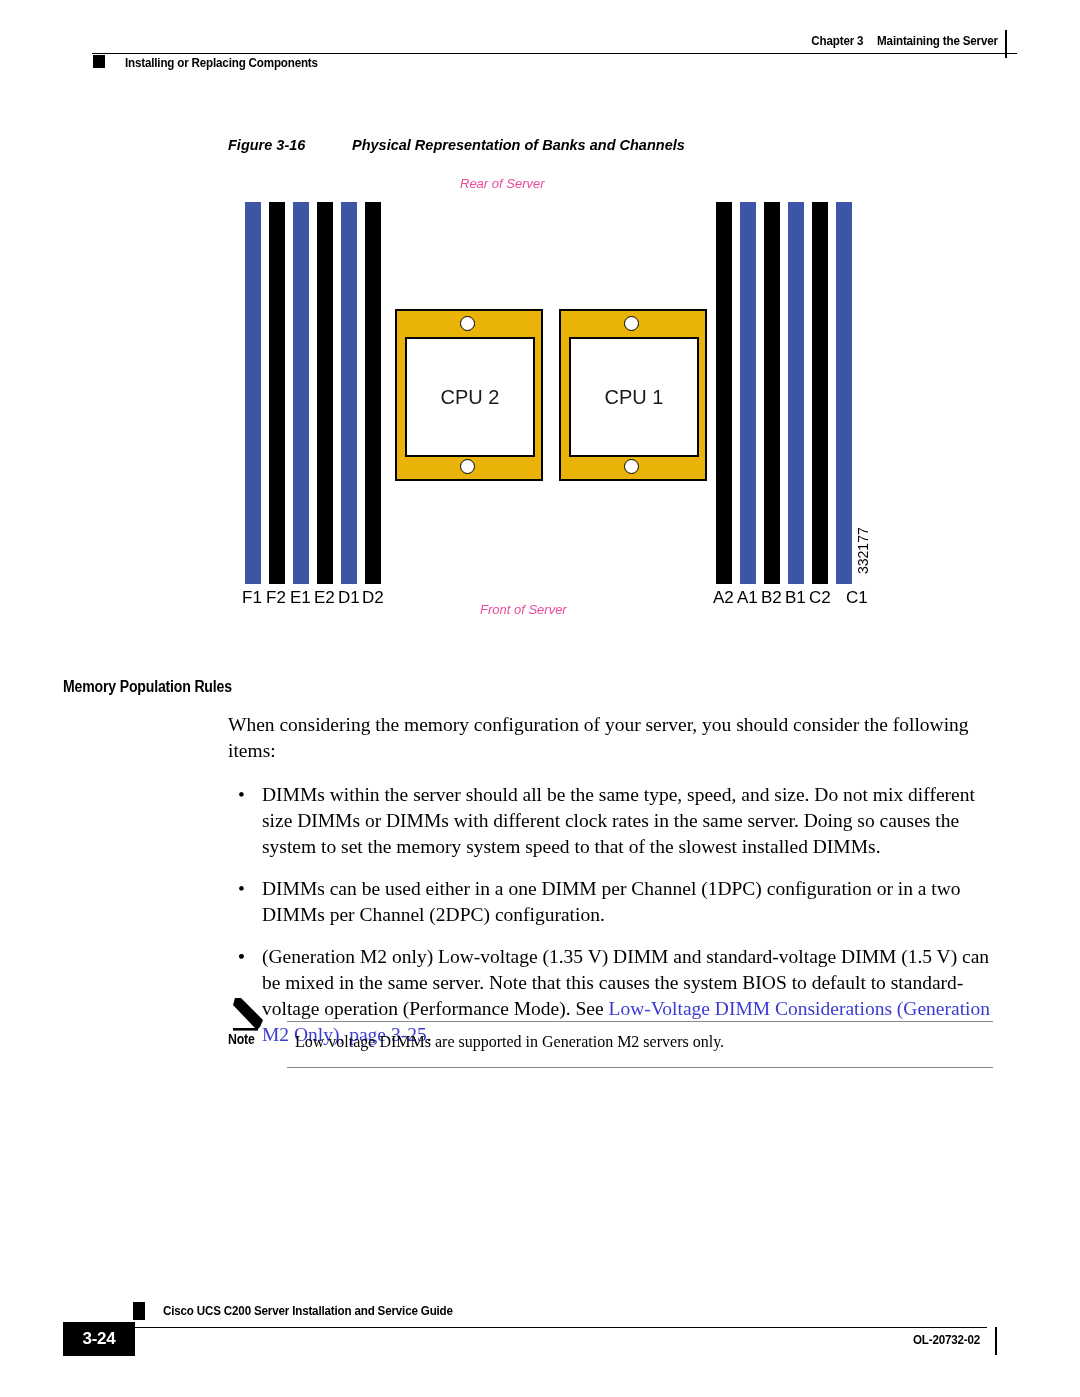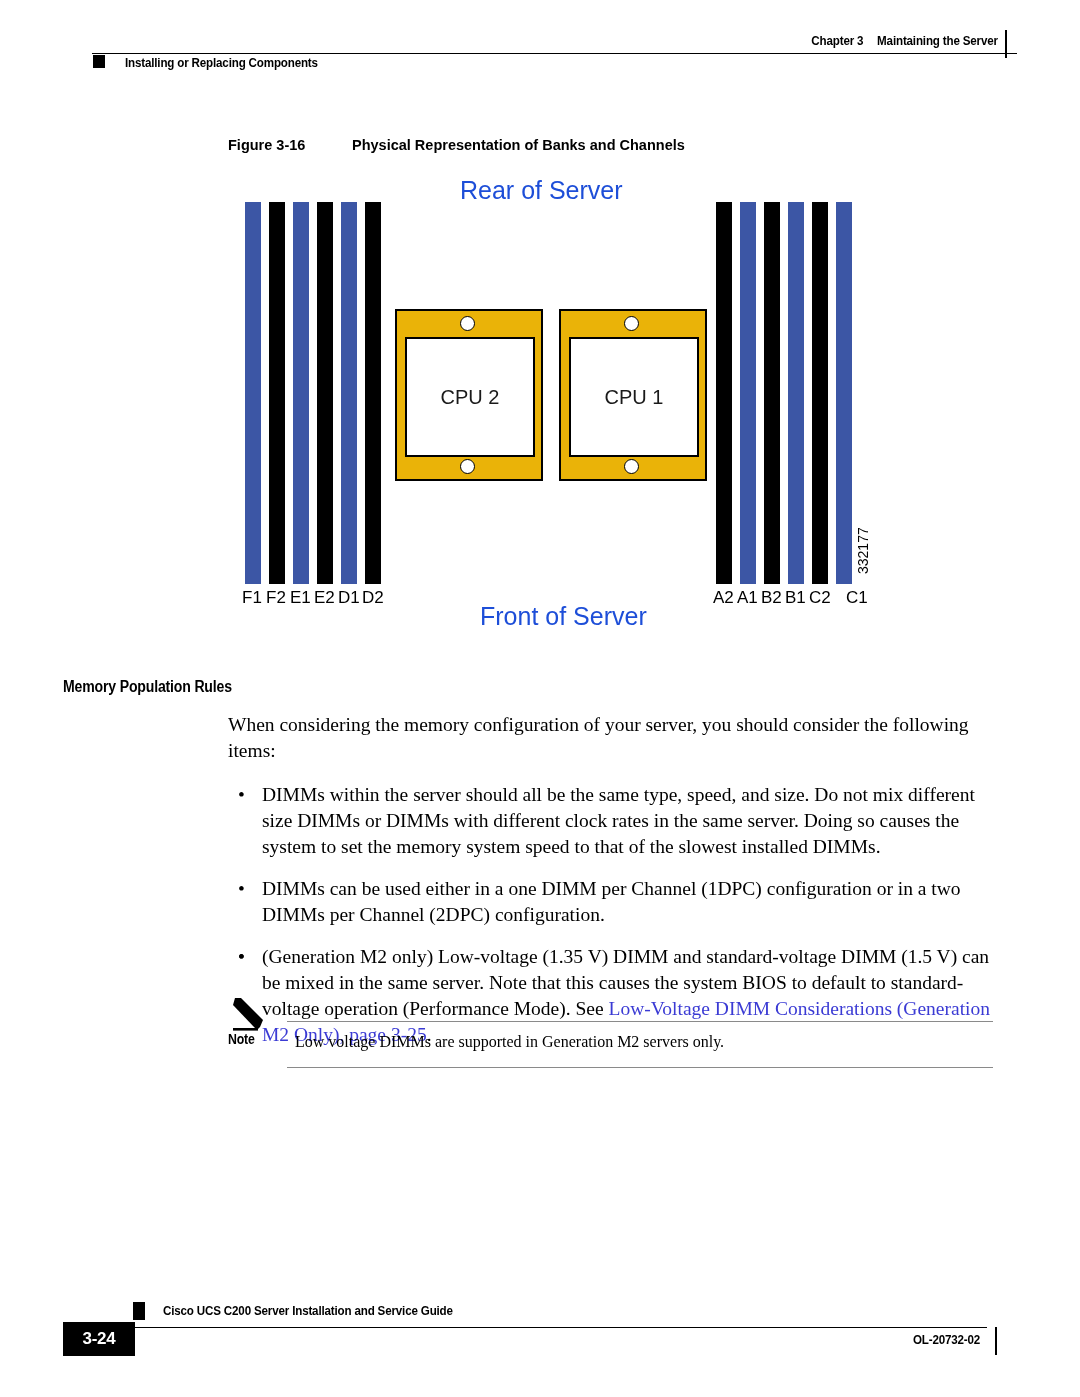--- a/index.html
+++ b/index.html
@@ -66,38 +66,40 @@
     transform-origin: left center;
     white-space: nowrap;
   }
 
   
   .fig-caption {
     position: absolute;
     left: 228px; top: 137px;
     font-family: "Liberation Sans", sans-serif;
     font-weight: bold;
+    font-style: italic;
     font-size: 14.5px;
     white-space: nowrap;
   }
   .fig-caption .fig-num { display: inline-block; width: 124px; }
 
   
   .figure {
     position: absolute;
     left: 0; top: 170px;
     width: 1080px;
     height: 470px;
   }
   .fig-label {
     position: absolute;
     font-family: "Liberation Sans", sans-serif;
-    font-size: 25px;
-    color: #1d4ed8;
-    white-space: nowrap;
+    font-size: 13px;
+    color: #ec4899;
+    white-space: nowrap;
+    font-style: italic;
   }
   .label-rear { left: 460px; top: 6px; }
   .label-front { left: 480px; top: 432px; }
 
   .dimm-group {
     position: absolute;
     top: 32px;
     height: 382px;
   }
   .dimm-group.left  { left: 245px; }

